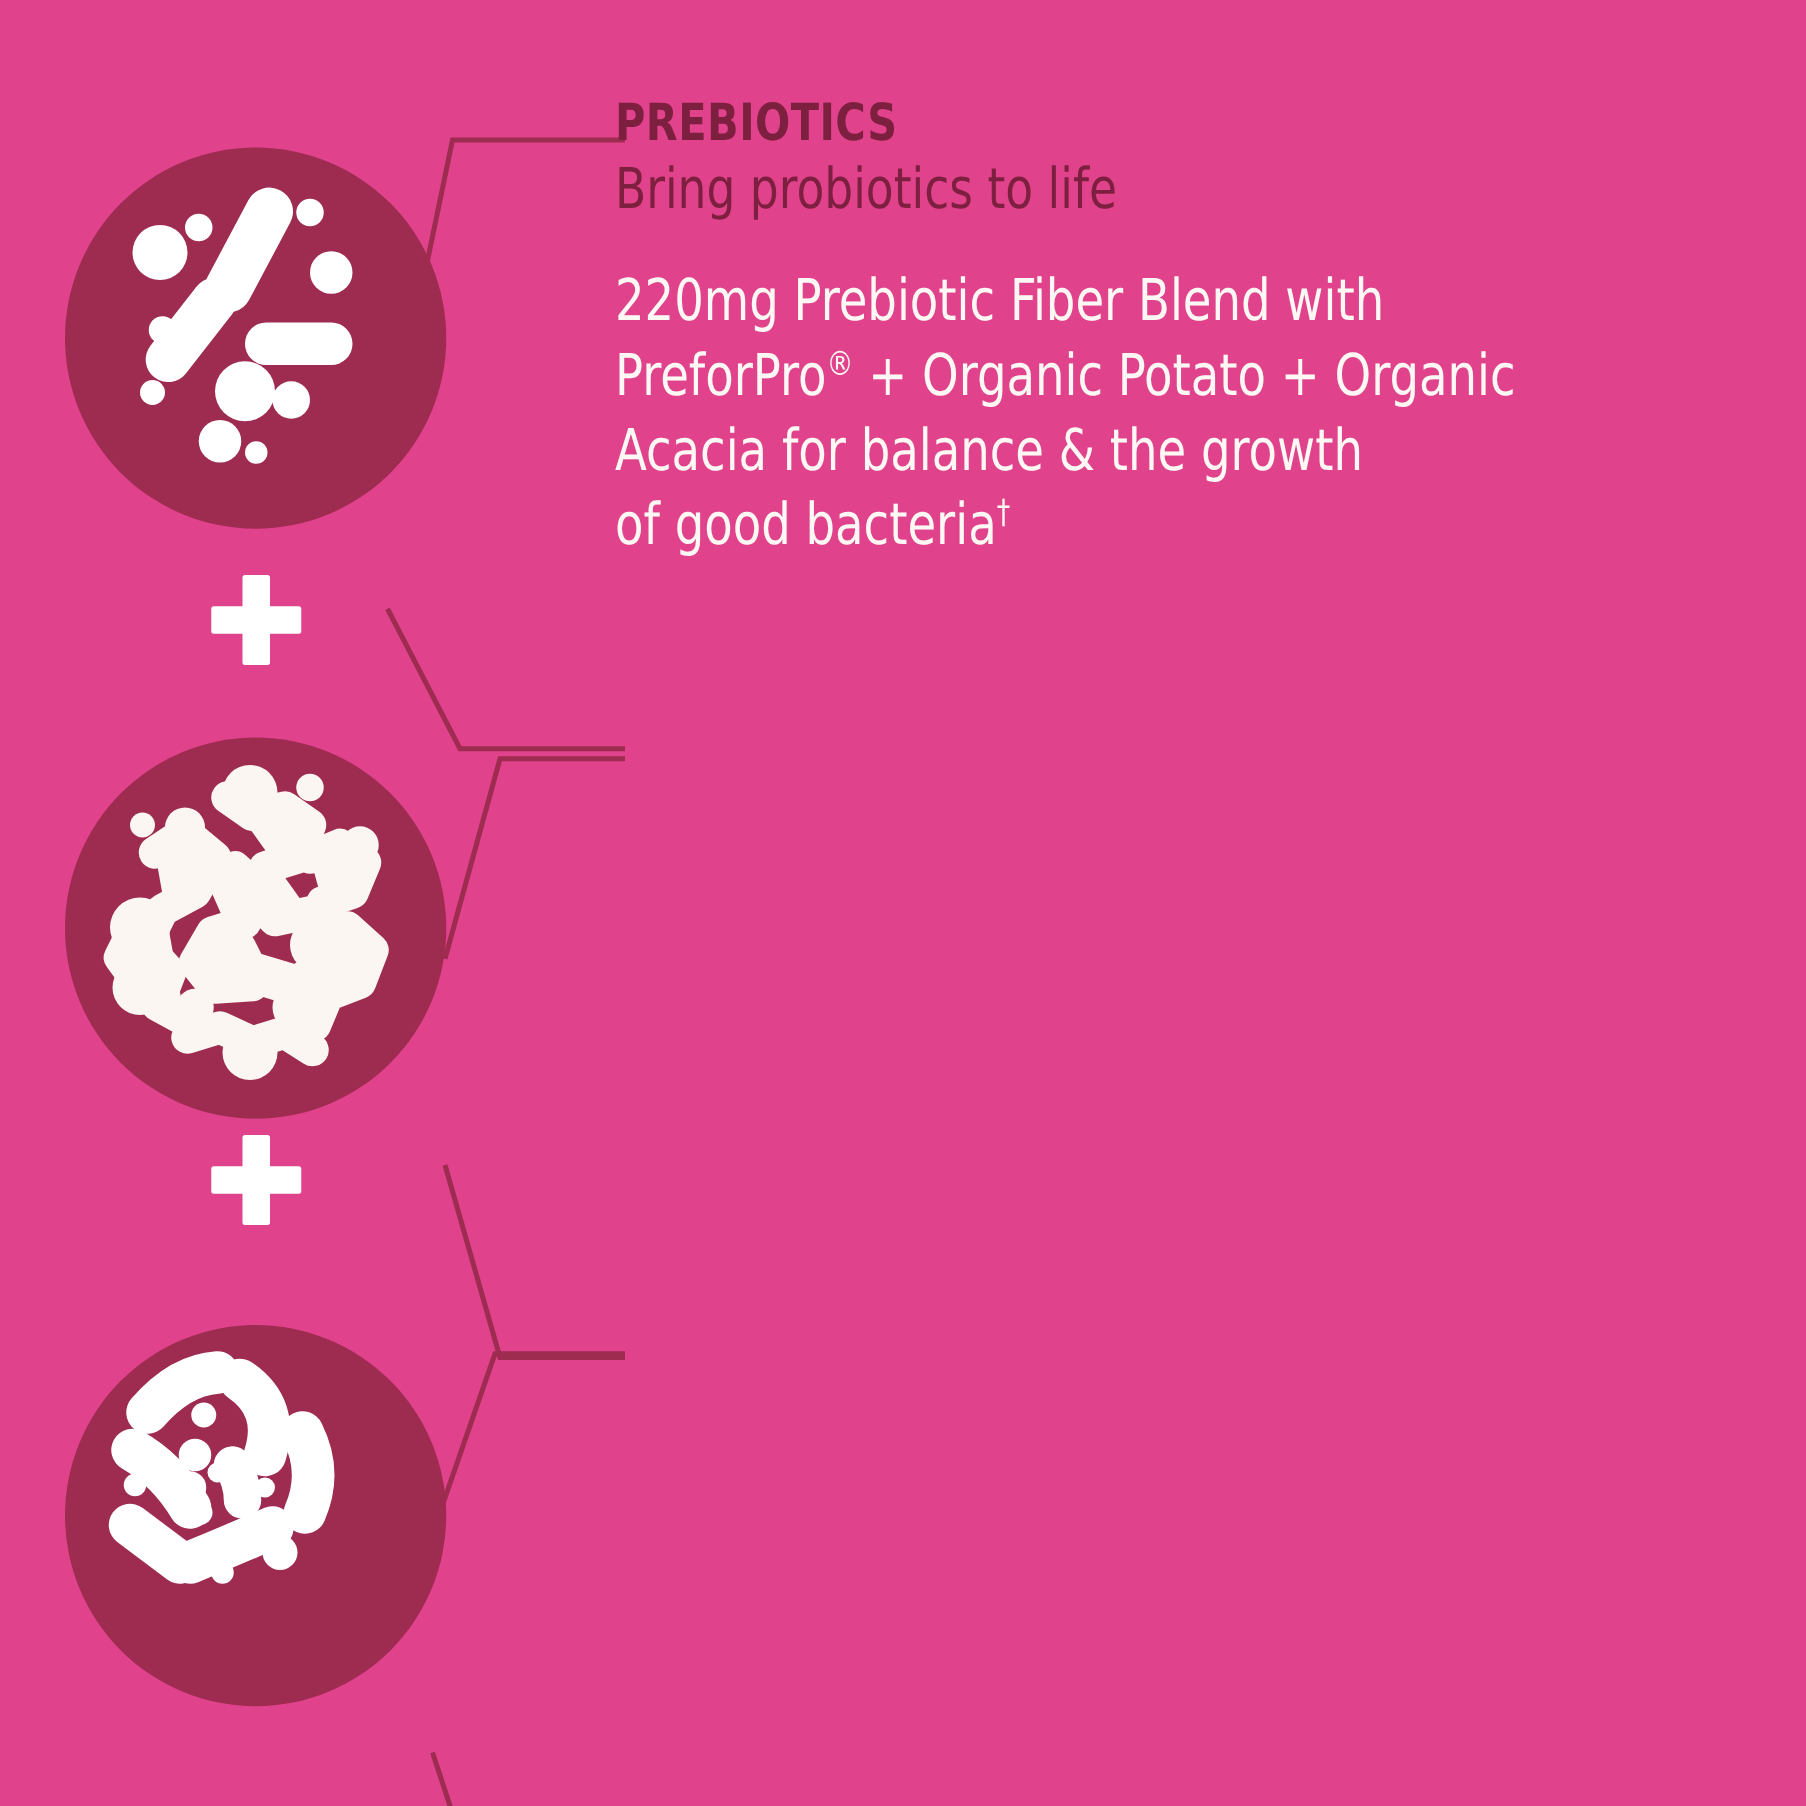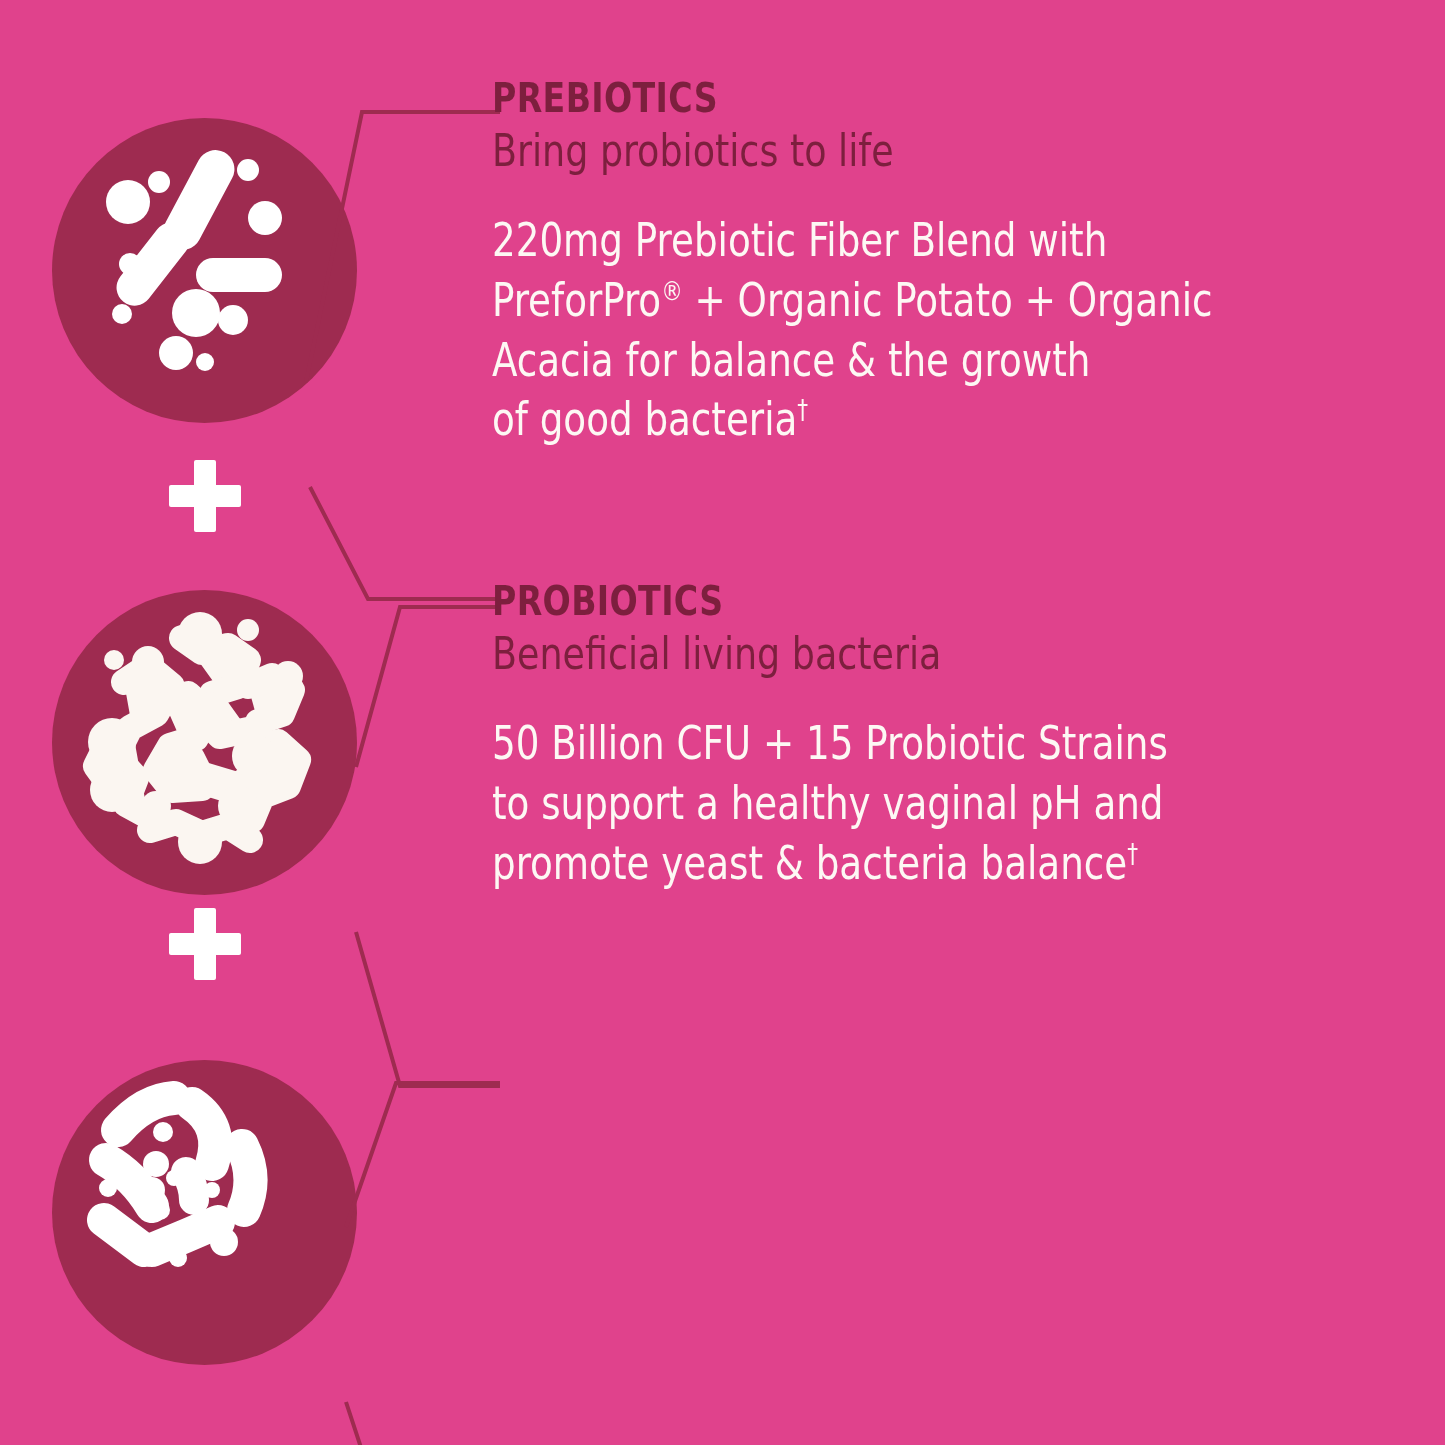--- a/index.html
+++ b/index.html
@@ -215,29 +215,20 @@
       <svg viewBox="0 0 210 400" xmlns="http://www.w3.org/2000/svg" aria-hidden="true">
         <path d="M 56 222 L 100 62 L 200 62"></path>
       </svg>
     </div>
     <div class="connector" style="top:240px;">
       <svg viewBox="0 0 210 230" xmlns="http://www.w3.org/2000/svg" aria-hidden="true">
         <path d="M 56 42 L 100 196 L 200 196"></path>
       </svg>
     </div>
 
-    <div class="text-col">
-      <p class="kicker">PROBIOTICS</p>
-      <p class="subhead">Beneficial living bacteria</p>
-      <p class="body-copy">
-        <span>50 Billion CFU + 15 Probiotic Strains</span><br>
-        <span>to support a healthy vaginal pH and</span><br>
-        <span>promote yeast &amp; bacteria balance</span><sup>†</sup>
-      </p>
-    </div>
   </div>
 
   <div class="plus-sep" id="plus-2"></div>
 
   <div class="section" id="section-postbiotics">
 
     <div class="icon-circle">
       <svg viewBox="0 0 305 305" xmlns="http://www.w3.org/2000/svg" aria-hidden="true">
         <g fill="none" stroke="#ffffff" stroke-linecap="round">
           <path d="M 66 70 Q 92 40 122 38" stroke-width="34"></path>

